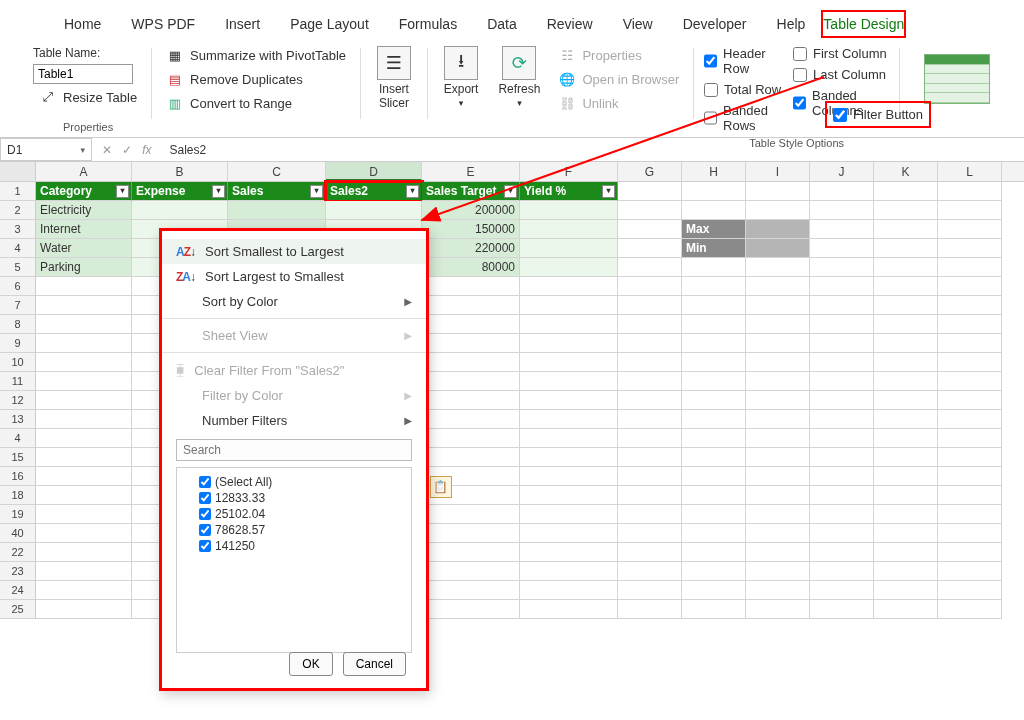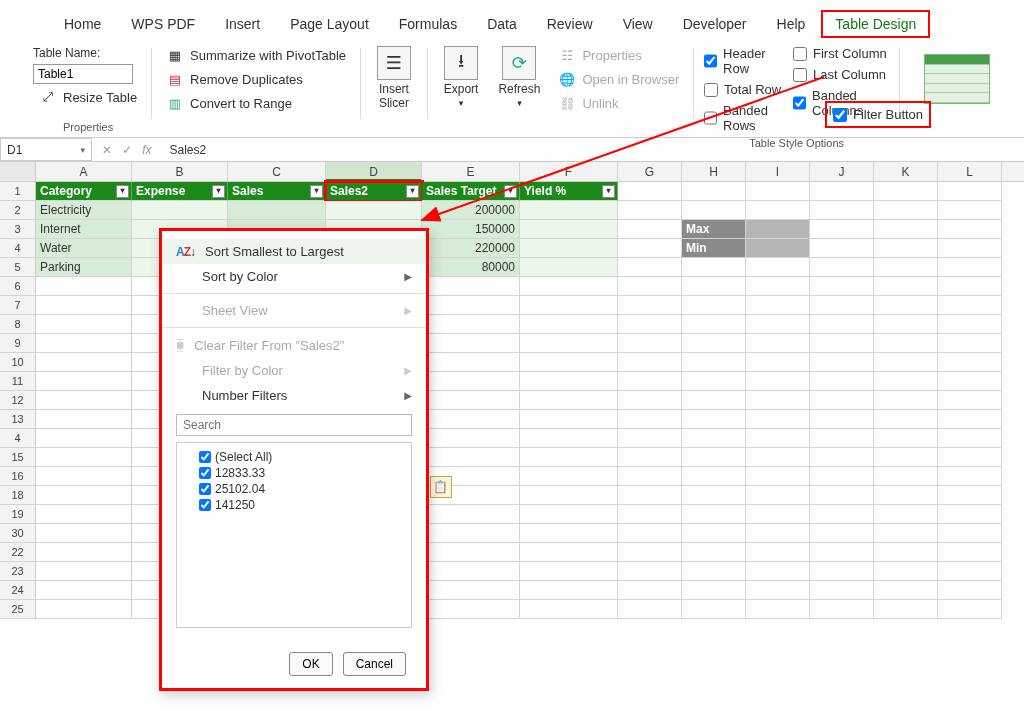--- a/index.html
+++ b/index.html
@@ -1,21 +1,21 @@
 <!DOCTYPE html>
 <html><head>
 <meta charset="utf-8">
 <style>
 * { box-sizing: border-box; margin: 0; padding: 0; }
 body { font-family: "Segoe UI", Arial, sans-serif; font-size: 12px; color: #333; background: #fff; width: 1024px; height: 720px; overflow: hidden; position: relative; }
 
 
 .ribbon-tabs { display: flex; align-items: center; padding: 10px 50px 0 50px; gap: 2px; }
 .ribbon-tab { padding: 6px 14px; font-size: 14px; color: #333; cursor: pointer; }
-.ribbon-tab.active { color: #0f7b0f; border: 2px solid red; padding: 4px 12px; }
+.ribbon-tab.active { color: #0f7b0f; border: 2px solid red; padding: 4px 0; }
 
 .ribbon-content { display: flex; border-bottom: 1px solid #ccc; padding: 6px 10px 0 25px; height: 100px; position: relative; }
 .ribbon-group { display: flex; flex-direction: column; justify-content: space-between; padding: 0 8px; position: relative; }
 .ribbon-group-label { text-align: center; font-size: 11px; color: #555; padding: 2px 0 4px 0; }
 .ribbon-sep { width: 1px; background: #ddd; margin: 4px 0 18px 0; }
 .group-body { display: flex; gap: 4px; }
 .v3 { display: flex; flex-direction: column; gap: 2px; }
 .ritem { display: flex; align-items: center; gap: 6px; padding: 2px 6px; font-size: 13px; white-space: nowrap; }
 .ritem .icon { width: 18px; height: 18px; display: inline-flex; align-items: center; justify-content: center; }
 .table-name-label { font-size: 12px; padding: 2px 0; }
@@ -538,21 +538,21 @@
         <div class="cell" style="width:98px"></div>
         <div class="cell" style="width:98px"></div>
         <div class="cell" style="width:64px"></div>
         <div class="cell" style="width:64px"></div>
         <div class="cell" style="width:64px"></div>
         <div class="cell" style="width:64px"></div>
         <div class="cell" style="width:64px"></div>
         <div class="cell" style="width:64px"></div>
       </div>
       <div class="row">
-        <div class="row-h">30</div>
+        <div class="row-h">40</div>
         <div class="cell" style="width:96px"></div>
         <div class="cell" style="width:96px"></div>
         <div class="cell" style="width:98px"></div>
         <div class="cell" style="width:96px"></div>
         <div class="cell" style="width:98px"></div>
         <div class="cell" style="width:98px"></div>
         <div class="cell" style="width:64px"></div>
         <div class="cell" style="width:64px"></div>
         <div class="cell" style="width:64px"></div>
         <div class="cell" style="width:64px"></div>
@@ -631,20 +631,24 @@
     </defs>
   <line x1="824" y1="77" x2="422" y2="220" stroke="red" stroke-width="2" marker-end="url(#ah)"></line>
 </svg>
 
 <div class="filter-menu">
   <div class="menu-item hov">
     <span class="sort-icon"><span class="a">A</span><span class="z">Z</span>↓</span>
     <span>Sort Smallest to Largest</span>
   </div>
   <div class="menu-item">
+    <span class="sort-icon"><span class="z">Z</span><span class="a">A</span>↓</span>
+    <span>Sort Largest to Smallest</span>
+  </div>
+  <div class="menu-item">
     <span style="width:16px"></span>
       <span>Sort by Color</span>
       <span class="arrow">▶</span>
   </div>
   <div class="menu-sep"></div>
   <div class="menu-item disabled">
     <span style="width:16px"></span>
       <span>Sheet View</span>
       <span class="arrow" style="color:#ccc">▶</span>
   </div>
@@ -663,19 +667,20 @@
       <span>Number Filters</span>
       <span class="arrow">▶</span>
   </div>
   <div class="menu-search">
     <input type="text" placeholder="Search" style="">
   </div>
   <div class="menu-tree" id="tree">
       <label class="tree-item"><input type="checkbox" checked="" style=""> (Select All)</label>
       <label class="tree-item"><input type="checkbox" checked="" style=""> 12833.33</label>
       <label class="tree-item"><input type="checkbox" checked="" style=""> 25102.04</label>
+      <label class="tree-item"><input type="checkbox" checked="" style=""> 78628.57</label>
       <label class="tree-item"><input type="checkbox" checked="" style=""> 141250</label>
     </div>
   <div class="menu-buttons">
     <button>OK</button>
     <button>Cancel</button>
   </div>
 </div>
 
 </body></html>

